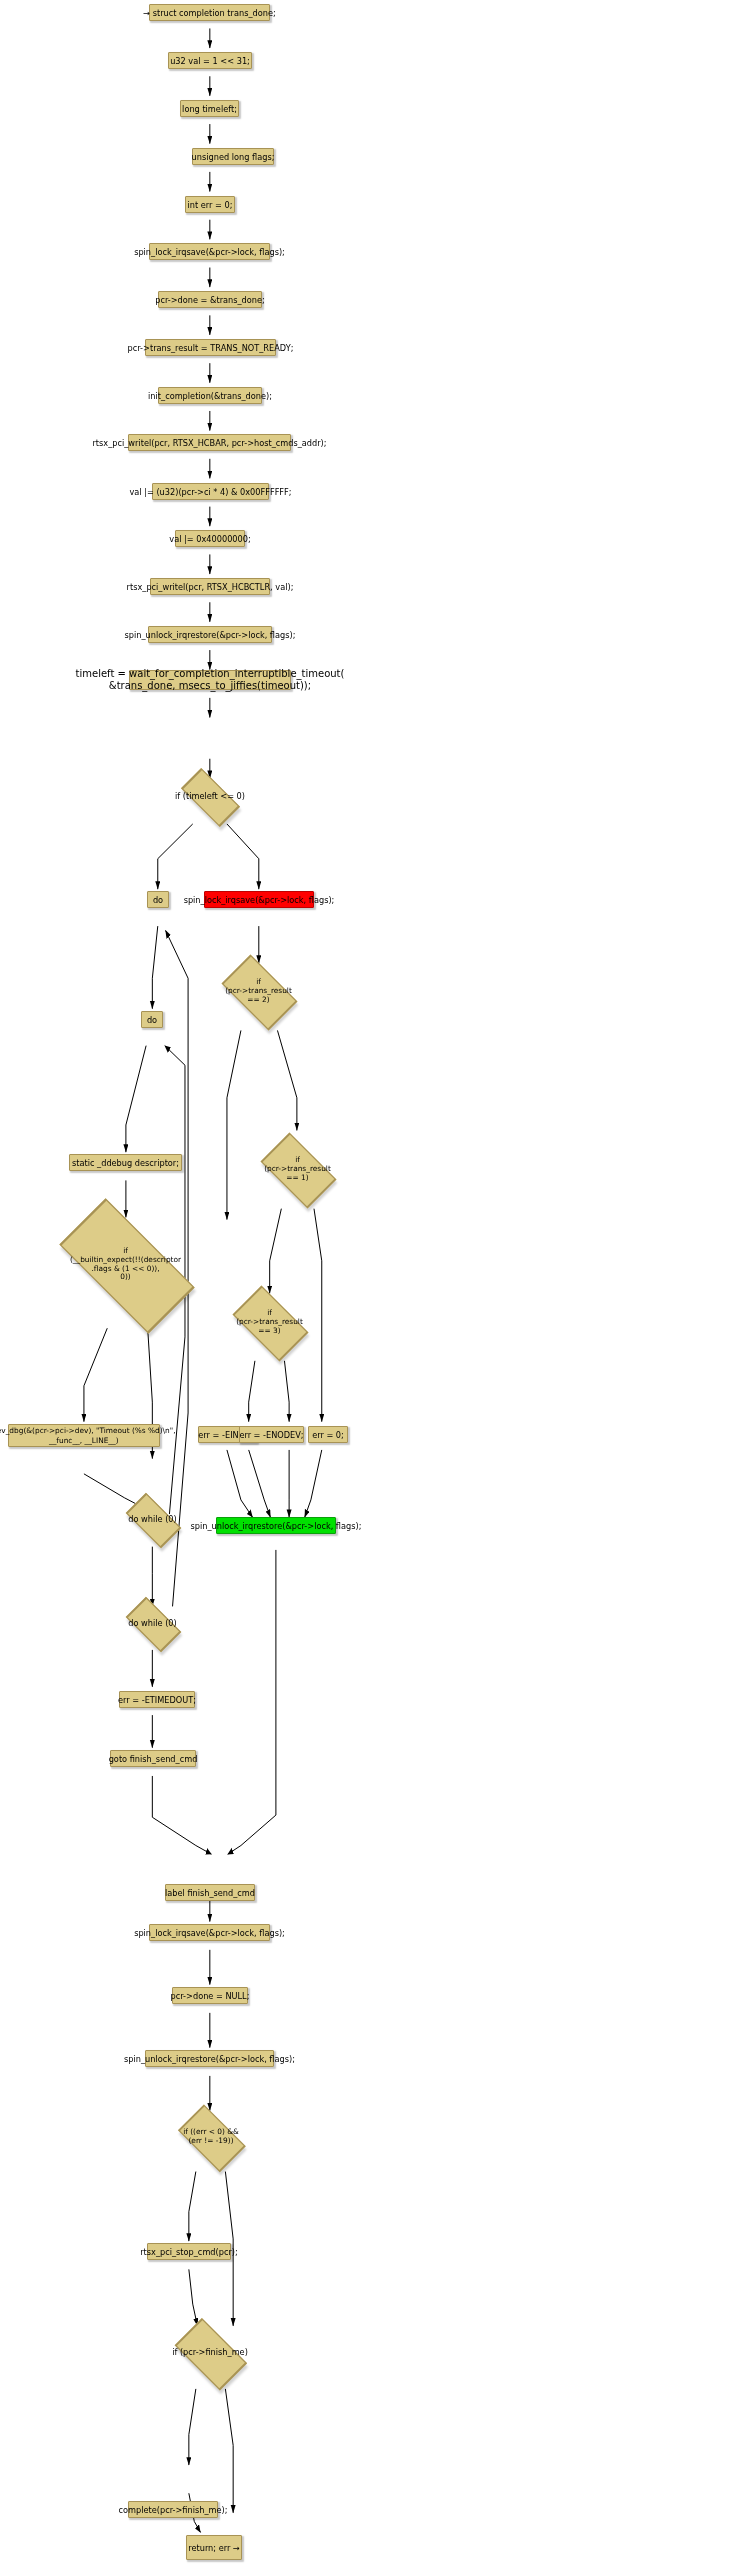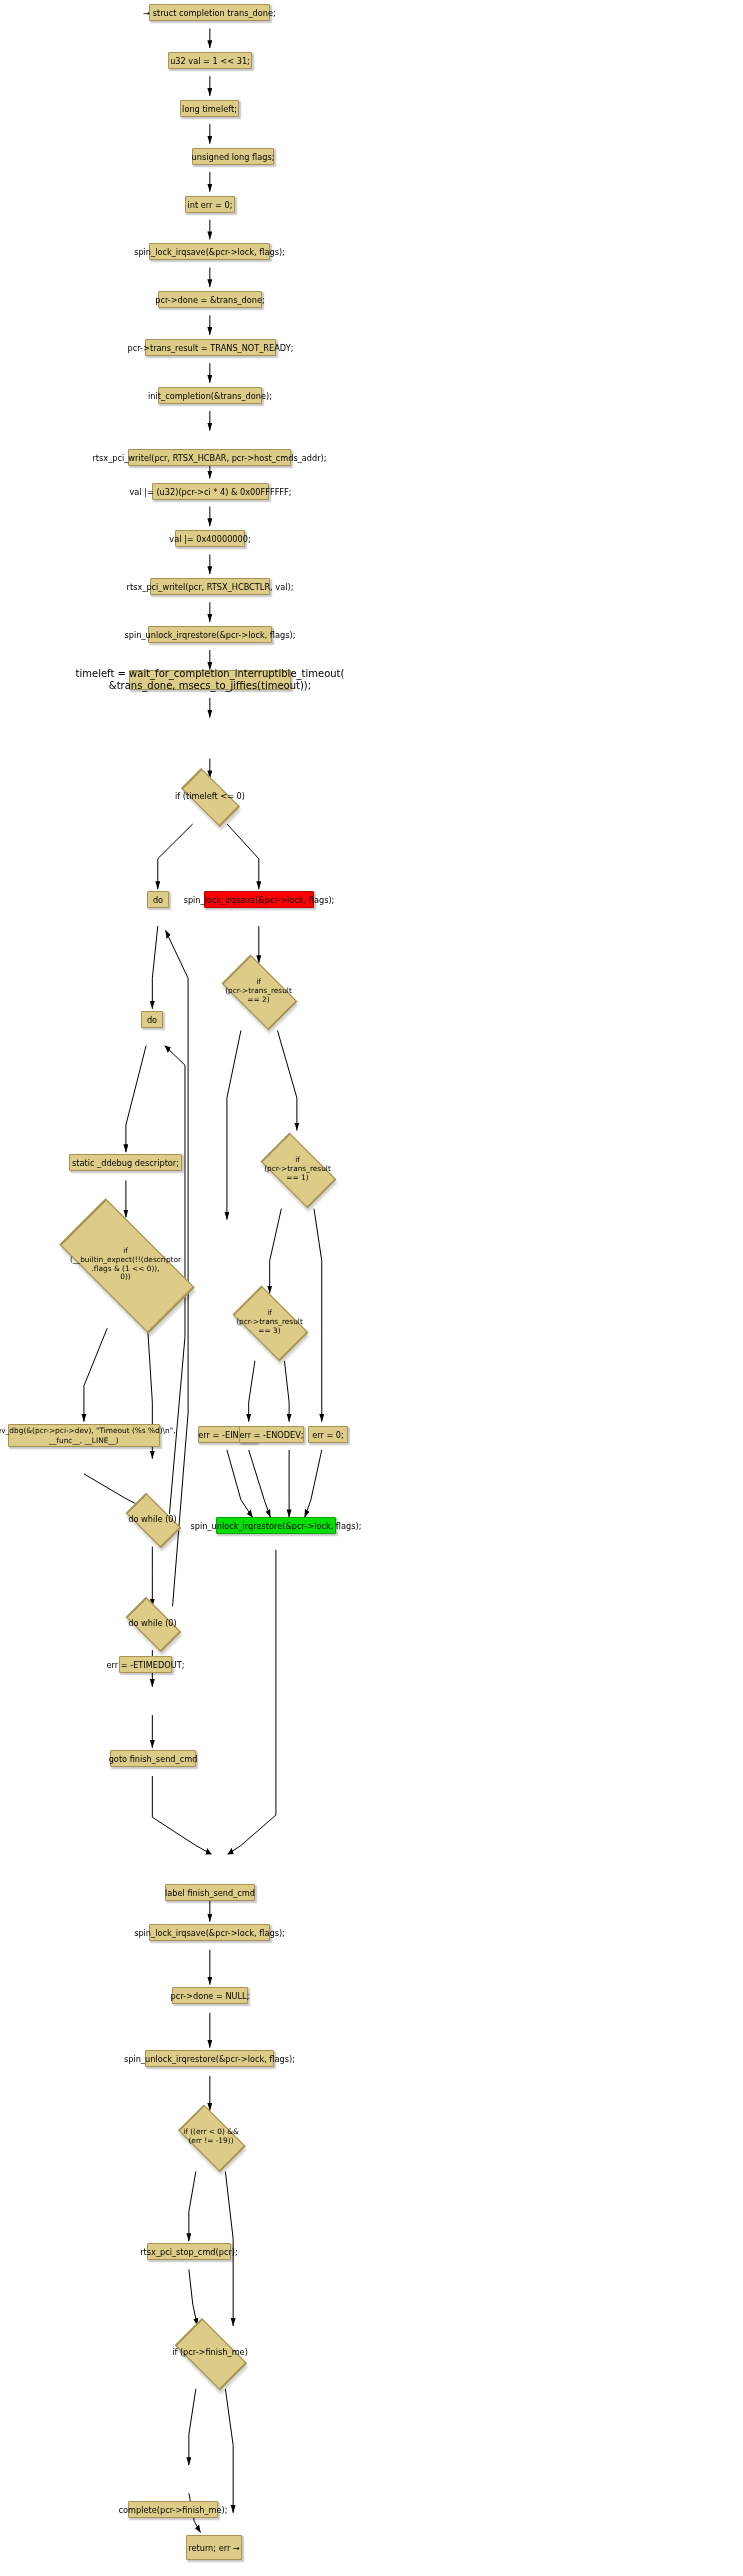--- a/index.html
+++ b/index.html
@@ -126,21 +126,21 @@
   <div class="node act" style="left: 185px; top: 196px; width: 50px; height: 17px;">int err = 0;</div>
 
   <div class="node act" style="left: 149px; top: 243px; width: 121px; height: 17px;">spin_lock_irqsave(&amp;pcr-&gt;lock, flags);</div>
 
   <div class="node act" style="left: 158px; top: 291px; width: 104px; height: 17px;">pcr-&gt;done = &amp;trans_done;</div>
 
   <div class="node act" style="left: 145px; top: 339px; width: 131px; height: 17px;">pcr-&gt;trans_result = TRANS_NOT_READY;</div>
 
   <div class="node act" style="left: 158px; top: 387px; width: 104px; height: 17px; text-align: center;">init_completion(&amp;trans_done);</div>
 
-  <div class="node act" style="left: 128px; top: 449px; width: 163px; height: 17px;">rtsx_pci_writel(pcr, RTSX_HCBAR, pcr-&gt;host_cmds_addr);</div>
+  <div class="node act" style="left: 128px; top: 434px; width: 163px; height: 17px;">rtsx_pci_writel(pcr, RTSX_HCBAR, pcr-&gt;host_cmds_addr);</div>
 
   <div class="node act" style="left: 152px; top: 483px; width: 117px; height: 17px;">val |= (u32)(pcr-&gt;ci * 4) &amp; 0x00FFFFFF;</div>
 
   <div class="node act" style="left: 175px; top: 530px; width: 70px; height: 17px;">val |= 0x40000000;</div>
 
   <div class="node act" style="left: 150px; top: 578px; width: 120px; height: 17px;">rtsx_pci_writel(pcr, RTSX_HCBCTLR, val);</div>
 
   <div class="node act" style="left: 148px; top: 626px; width: 124px; height: 17px;">spin_unlock_irqrestore(&amp;pcr-&gt;lock, flags);</div>
 
   <div class="node act" style="left: 129px; top: 670px; width: 162px; height: 20px; font-size: 10px;">timeleft = wait_for_completion_interruptible_timeout(
@@ -202,21 +202,21 @@
     <div class="dtxt">do while (0)</div>
   </div>
 
   <div class="node act green" style="left: 216px; top: 1517px; width: 120px; height: 17px;">spin_unlock_irqrestore(&amp;pcr-&gt;lock, flags);</div>
 
   <div class="dwrap" style="left: 115px; top: 1604px; width: 75px; height: 39px;">
     <div class="dbox" style="width: 23px; height: 23px; margin-left: -11.7px; margin-top: -11.7px; transform: rotate(45deg) scale(2, 1.14662);"></div>
     <div class="dtxt">do while (0)</div>
   </div>
 
-  <div class="node act" style="left: 119px; top: 1656px; width: 53px; height: 17px;">err = -ETIMEDOUT;</div>
+  <div class="node act" style="left: 119px; top: 1691px; width: 76px; height: 17px;">err = -ETIMEDOUT;</div>
 
   <div class="node act" style="left: 110px; top: 1750px; width: 86px; height: 17px;">goto finish_send_cmd</div>
 
   <div class="node act" style="left: 165px; top: 1856px; width: 90px; height: 17px; margin-top: 28px;">label finish_send_cmd</div>
 
   <div class="node act" style="left: 149px; top: 1924px; width: 121px; height: 17px;">spin_lock_irqsave(&amp;pcr-&gt;lock, flags);</div>
 
   <div class="node act" style="left: 172px; top: 1987px; width: 76px; height: 17px;">pcr-&gt;done = NULL;</div>
 
   <div class="node act" style="left: 145px; top: 2050px; width: 129px; height: 17px;">spin_unlock_irqrestore(&amp;pcr-&gt;lock, flags);</div>

